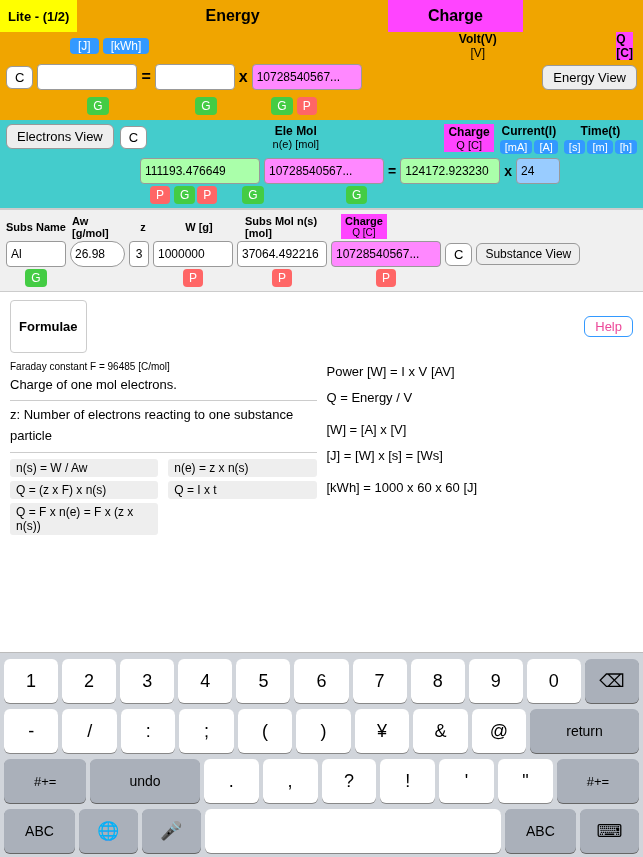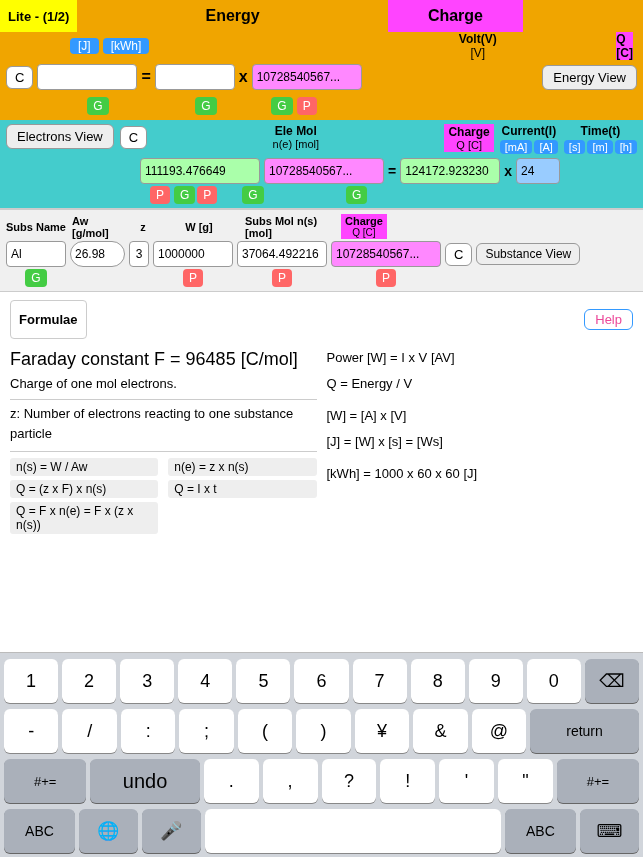--- a/index.html
+++ b/index.html
@@ -168,26 +168,26 @@
       <button class="btn-p">P</button>
     </div>
     <div style="width:110px; display:flex; justify-content:center;">
       <button class="btn-p">P</button>
     </div>
   </div>
 </div>
 
 <div style="background:#fff; padding:8px 10px; border-top:1px solid #ccc;">
   <div style="display:flex; justify-content:space-between; align-items:center; margin-bottom:6px;">
-    <div style="border:1px solid #ccc; border-radius:4px; padding:11px 8px; font-size:13px; font-weight:bold;">Formulae</div>
+    <div style="border:1px solid #ccc; border-radius:4px; padding:18px 8px; font-size:13px; font-weight:bold;">Formulae</div>
     <button style="background:#fff; border:1px solid #3399ff; border-radius:6px; padding:2px 10px; color:#ec4899; font-size:13px; cursor:pointer;">Help</button>
   </div>
   <div style="display:flex; gap:10px;">
     <div style="flex:1;">
-      <div style="font-size:18px; line-height:1.6;">Faraday constant  F = 96485 [C/mol]</div>
+      <div style="font-size:10px; line-height:1.6;">Faraday constant  F = 96485 [C/mol]</div>
       <div style="font-size:13px; line-height:1.6;">Charge of one mol electrons.</div>
       <hr style="border:none; border-top:1px solid #ccc; margin:4px 0;">
       <div style="font-size:13px; line-height:1.6;">z: Number of electrons reacting to one substance particle</div>
       <hr style="border:none; border-top:1px solid #ccc; margin:6px 0;">
       <div style="display:flex; gap:10px;">
         <div style="flex:1;">
           <div style="background:#eee; border-radius:3px; padding:2px 6px; font-size:12px; margin-bottom:4px;">n(s) = W / Aw</div>
           <div style="background:#eee; border-radius:3px; padding:2px 6px; font-size:12px; margin-bottom:4px;">Q = (z x F) x n(s)</div>
           <div style="background:#eee; border-radius:3px; padding:2px 6px; font-size:12px;">Q = F x n(e) = F x (z x n(s))</div>
         </div>
@@ -233,21 +233,21 @@
     <button class="key" style="font-size:18px; height:44px; flex:1;">(</button>
     <button class="key" style="font-size:18px; height:44px; flex:1;">)</button>
     <button class="key" style="font-size:18px; height:44px; flex:1;">¥</button>
     <button class="key" style="font-size:18px; height:44px; flex:1;">&amp;</button>
     <button class="key" style="font-size:18px; height:44px; flex:1;">@</button>
     <button class="key-dark" style="height:44px; flex:2; font-size:14px;">return</button>
   </div>
 
   <div style="display:flex; gap:4px; margin-bottom:6px; justify-content:center;">
     <button class="key-dark" style="height:44px; flex:1.5; font-size:13px;">#+=</button>
-    <button class="key-dark" style="height:44px; flex:2; font-size:20px;">undo</button>
+    <button class="key-dark" style="height:44px; flex:2; font-size:14px;">undo</button>
     <button class="key" style="font-size:18px; height:44px; flex:1;">.</button>
     <button class="key" style="font-size:18px; height:44px; flex:1;">,</button>
     <button class="key" style="font-size:18px; height:44px; flex:1;">?</button>
     <button class="key" style="font-size:18px; height:44px; flex:1;">!</button>
     <button class="key" style="font-size:18px; height:44px; flex:1;">'</button>
     <button class="key" style="font-size:18px; height:44px; flex:1;">"</button>
     <button class="key-dark" style="height:44px; flex:1.5; font-size:13px;">#+=</button>
   </div>
 
   <div style="display:flex; gap:4px; justify-content:center;">

